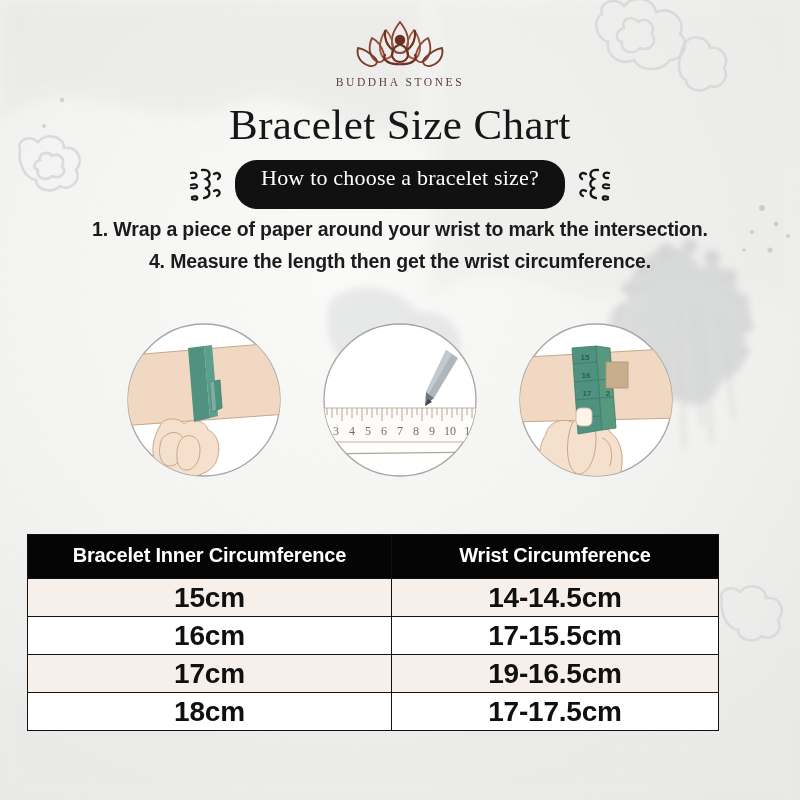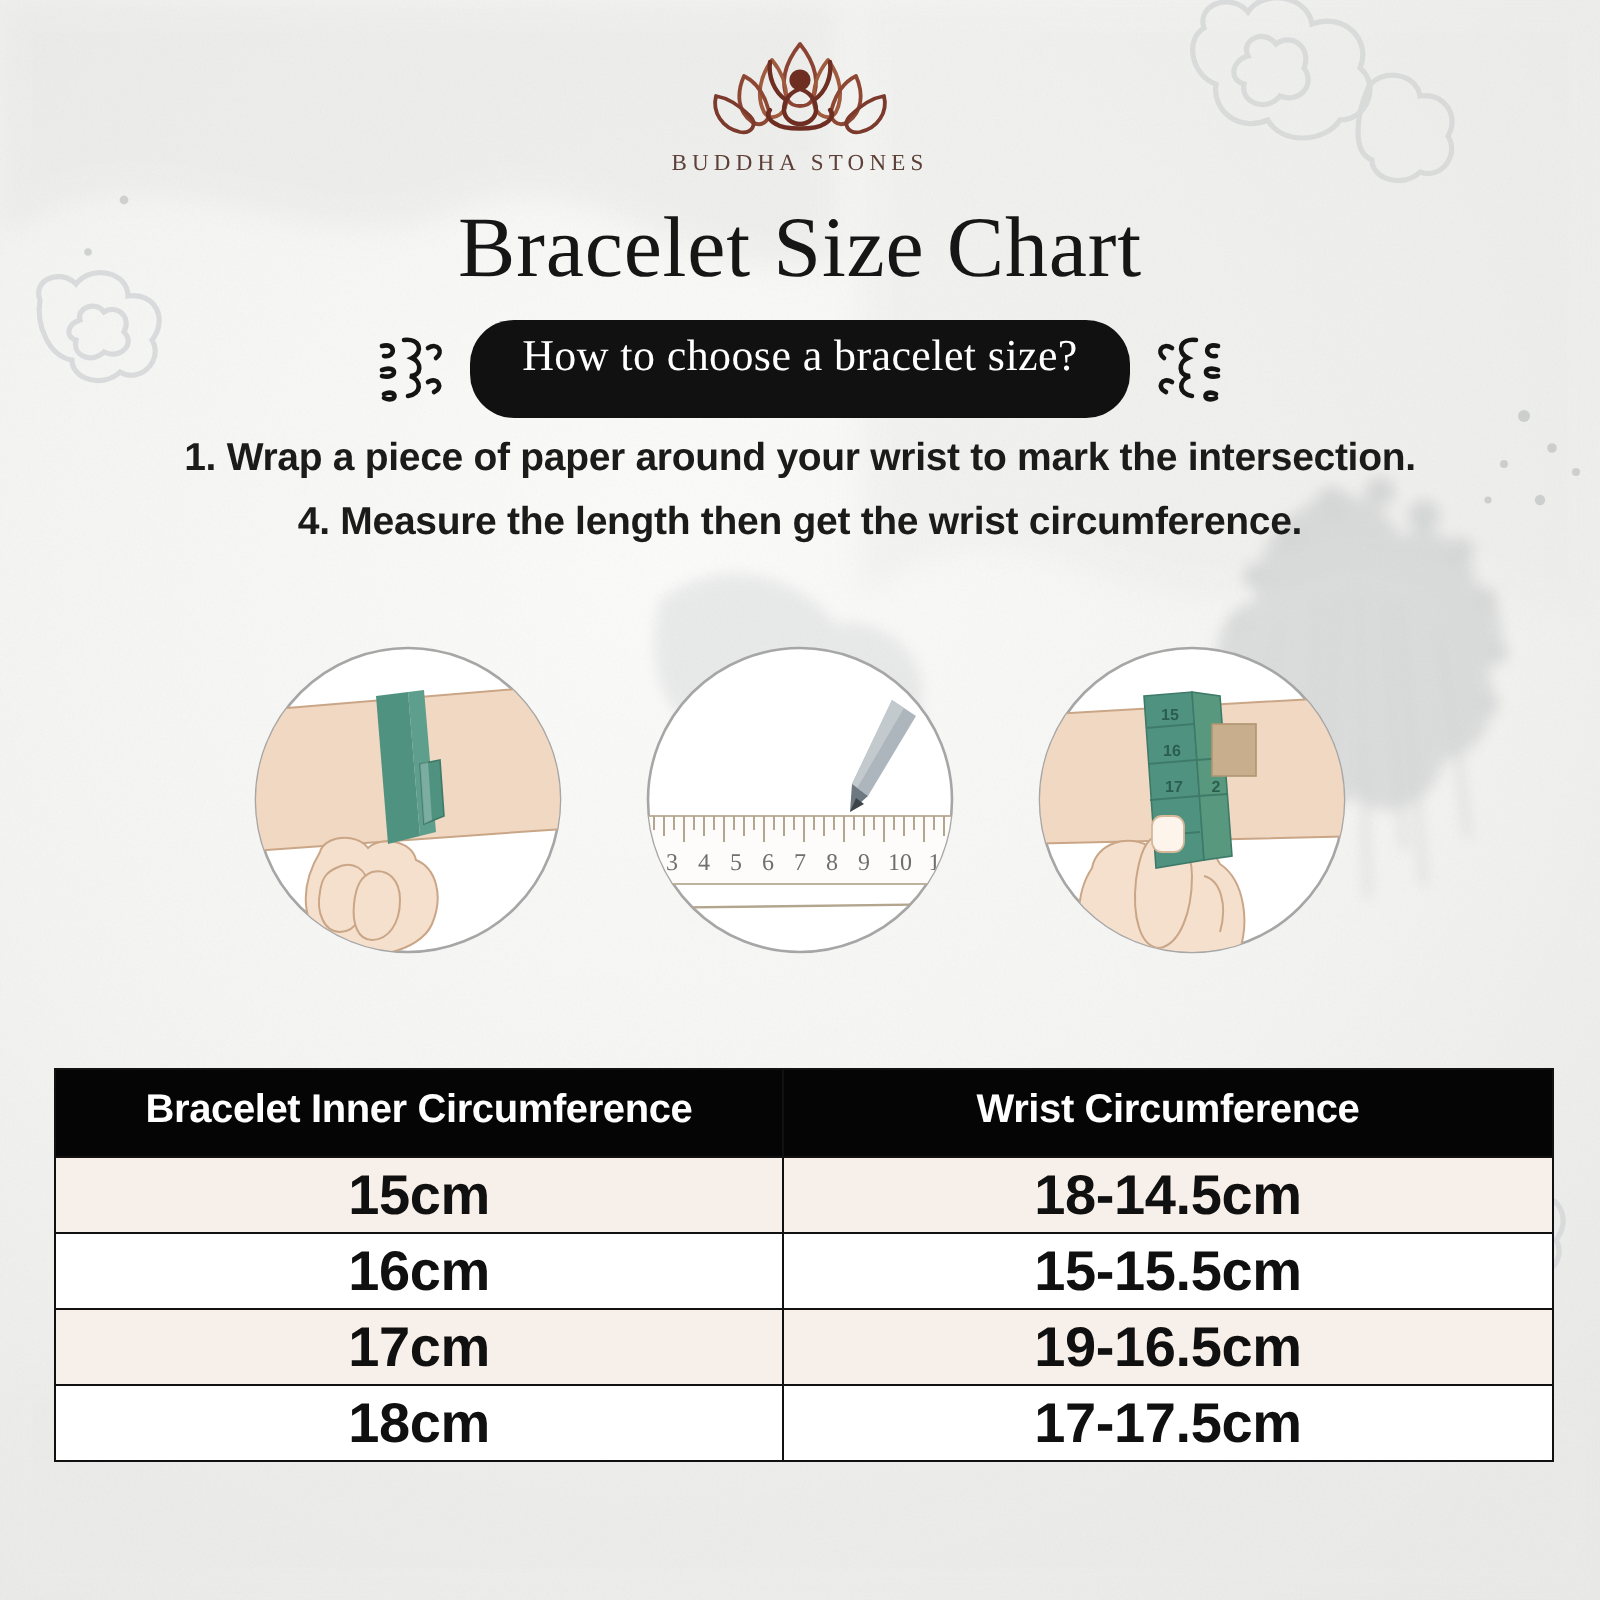--- a/index.html
+++ b/index.html
@@ -76,21 +76,21 @@
   .circles {
     position: absolute; top: 322px; left: 0; right: 0;
     display: flex; justify-content: center; gap: 40px;
   }
   .circle-fig { width: 156px; height: 156px; display: block; }
 
   
   .size-table {
     position: absolute;
     left: 27px; top: 534px;
-    width: 750px;
+    width: 692px;
     border-collapse: collapse;
     table-layout: fixed;
     border: 1.6px solid #111;
     background: #ffffff;
   }
   .size-table th, .size-table td {
     border: 1.6px solid #111;
     text-align: center;
     font-family: "Liberation Sans", sans-serif;
     letter-spacing: -0.2px;
@@ -433,25 +433,25 @@
   <table class="size-table">
     <thead>
       <tr>
         <th class="col-a">Bracelet Inner Circumference</th>
         <th>Wrist Circumference</th>
       </tr>
     </thead>
     <tbody>
       <tr class="row-alt">
         <td>15cm</td>
-        <td>18-14.5cm</td>
+        <td>14-14.5cm</td>
       </tr>
       <tr>
         <td>16cm</td>
-        <td>15-15.5cm</td>
+        <td>17-15.5cm</td>
       </tr>
       <tr class="row-alt">
         <td>17cm</td>
         <td>19-16.5cm</td>
       </tr>
       <tr>
         <td>18cm</td>
         <td>17-17.5cm</td>
       </tr>
     </tbody>

